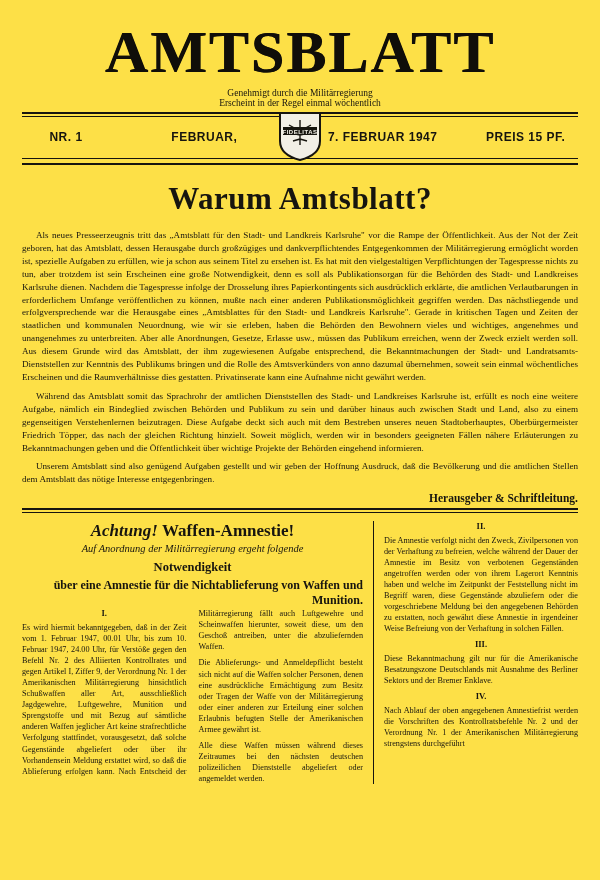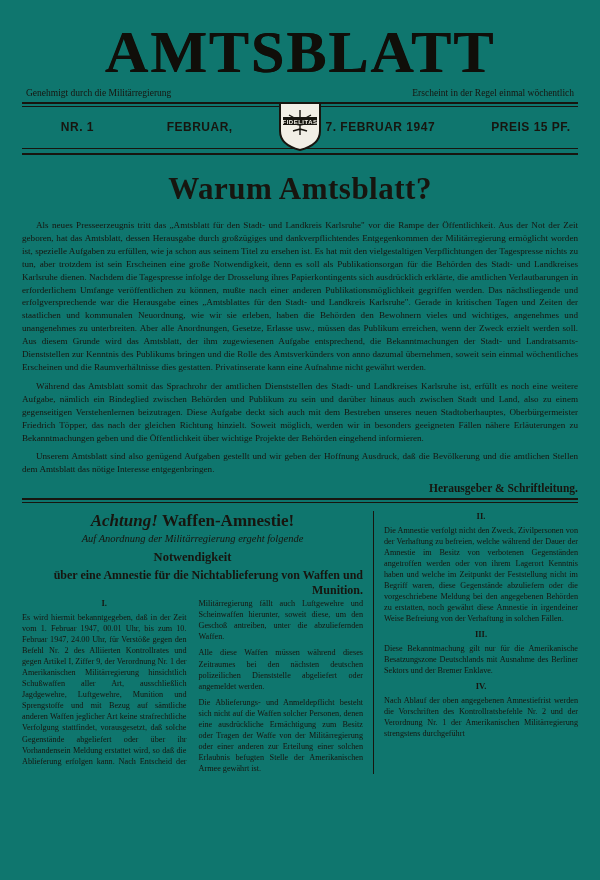--- a/index.html
+++ b/index.html
@@ -13,21 +13,21 @@
     font-family: "Liberation Serif", serif;
     color: #17150f;
     overflow: hidden;
   }
   .page {
     position: relative;
     width: 600px;
     height: 880px;
     box-sizing: border-box;
     padding: 18px 22px 10px 22px;
-    background: #0f766e;
+    background: #fde047;
   }
 
   
   .masthead {
     text-align: center;
   }
   .masthead-title {
     font-family: "Liberation Serif", serif;
     font-weight: 700;
     font-size: 60px;
@@ -47,22 +47,23 @@
   .masthead-sub2 {
     font-family: "Liberation Serif", serif;
     font-size: 13px;
     margin-top: 6px;
   }
   .masthead-sub3 {
     font-family: "Liberation Serif", serif;
     font-size: 9.5px;
     margin-top: 6px;
     display: flex;
-    justify-content: space-between;
+    justify-content: flex-start;
     padding: 0 4px;
+    flex-direction: column;
   }
   .masthead-sub3 span {
     display: inline-block;
   }
 
   
   .rule-thick {
     border-top: 2.5px solid #17150f;
     margin-top: 4px;
   }
@@ -75,24 +76,24 @@
     display: flex;
     align-items: center;
     justify-content: space-between;
     font-family: "Liberation Sans", sans-serif;
     font-weight: 700;
     font-size: 12px;
     letter-spacing: 0.5px;
     padding: 7px 2px 7px 2px;
     height: 26px;
   }
-  .issuebar .issue-no { width: 70px; text-align: right; }
+  .issuebar .issue-no { width: 70px; text-align: center; margin-left: 7px; }
   .issuebar .issue-day { width: 150px; text-align: center; }
   .issuebar .issue-date { width: 150px; text-align: center; }
-  .issuebar .issue-price { width: 90px; text-align: center; }
+  .issuebar .issue-price { width: 90px; text-align: left; }
 
   .crest {
     position: absolute;
     left: 50%;
     top: -6px;
     transform: translateX(-50%);
     width: 46px;
     height: 50px;
   }
   .crest svg { display:block; }
@@ -269,22 +270,22 @@
         <span>Achtung!</span>
         <span class="plain">Waffen-Amnestie!</span>
       </div>
       <div class="order-line">Auf Anordnung der Militärregierung ergeht folgende</div>
       <div class="bekannt">Notwendigkeit</div>
       <div class="bekannt-sub">über eine Amnestie für die Nichtablieferung von Waffen und Munition.</div>
 
       <div class="twocol">
         <div class="roman">I.</div>
         <p>Es wird hiermit bekanntgegeben, daß in der Zeit vom 1. Februar 1947, 00.01 Uhr, bis zum 10. Februar 1947, 24.00 Uhr, für Verstöße gegen den Befehl Nr. 2 des Alliierten Kontrollrates und gegen Artikel I, Ziffer 9, der Verordnung Nr. 1 der Amerikanischen Militärregierung hinsichtlich Schußwaffen aller Art, ausschließlich Jagdgewehre, Luftgewehre, Munition und Sprengstoffe und mit Bezug auf sämtliche anderen Waffen jeglicher Art keine strafrechtliche Verfolgung stattfindet, vorausgesetzt, daß solche Gegenstände abgeliefert oder über ihr Vorhandensein Meldung erstattet wird, so daß die Ablieferung erfolgen kann. Nach Entscheid der Militärregierung fällt auch Luftgewehre und Scheinwaffen hierunter, soweit diese, um den Geschoß antreiben, unter die abzuliefernden Waffen.</p>
+        <p>Die Ablieferungs- und Anmeldepflicht besteht sich nicht auf die Waffen solcher Personen, denen eine ausdrückliche Ermächtigung zum Besitz oder Tragen der Waffe von der Militärregierung oder einer anderen zur Erteilung einer solchen Erlaubnis befugten Stelle der Amerikanischen Armee gewährt ist.</p>
         <p>Alle diese Waffen müssen während dieses Zeitraumes bei den nächsten deutschen polizeilichen Dienststelle abgeliefert oder angemeldet werden.</p>
-        <p>Die Ablieferungs- und Anmeldepflicht besteht sich nicht auf die Waffen solcher Personen, denen eine ausdrückliche Ermächtigung zum Besitz oder Tragen der Waffe von der Militärregierung oder einer anderen zur Erteilung einer solchen Erlaubnis befugten Stelle der Amerikanischen Armee gewährt ist.</p>
       </div>
     </div>
 
     <div class="lower-right">
       <div class="rightcol">
         <div class="roman">II.</div>
         <p>Die Amnestie verfolgt nicht den Zweck, Zivilpersonen von der Verhaftung zu befreien, welche während der Dauer der Amnestie im Besitz von verbotenen Gegenständen angetroffen werden oder von ihrem Lagerort Kenntnis haben und welche im Zeitpunkt der Feststellung nicht im Begriff waren, diese Gegenstände abzuliefern oder die vorgeschriebene Meldung bei den angegebenen Behörden zu erstatten, noch gewährt diese Amnestie in irgendeiner Weise Befreiung von der Verhaftung in solchen Fällen.</p>
         <div class="roman">III.</div>
         <p>Diese Bekanntmachung gilt nur für die Amerikanische Besatzungszone Deutschlands mit Ausnahme des Berliner Sektors und der Bremer Enklave.</p>
         <div class="roman">IV.</div>

